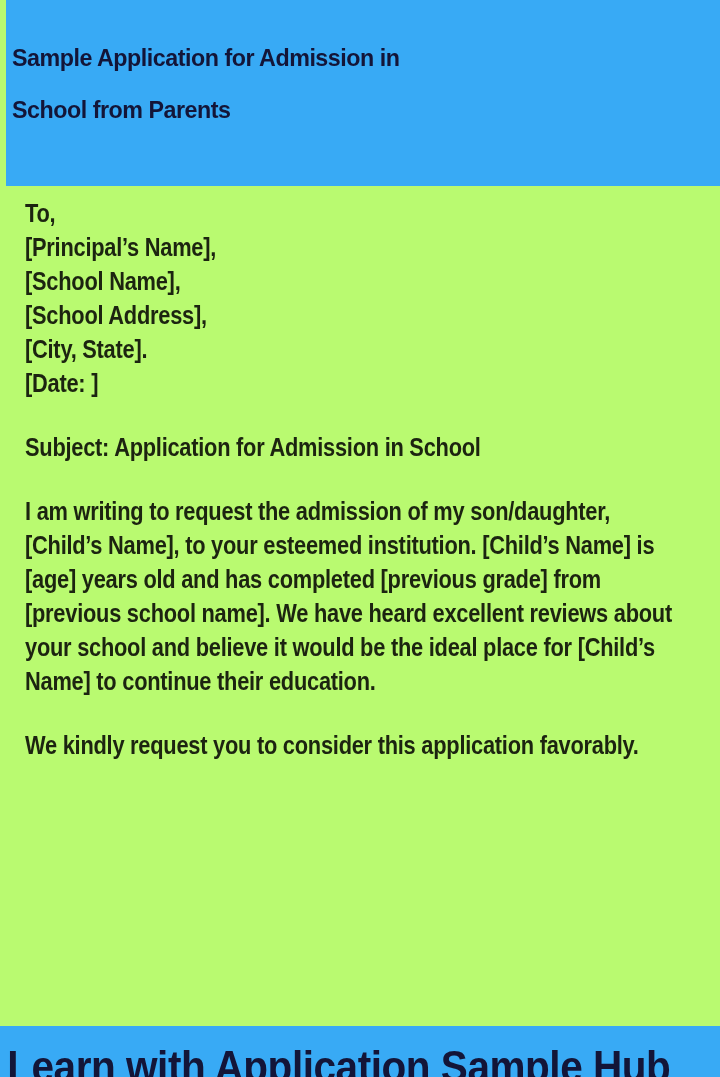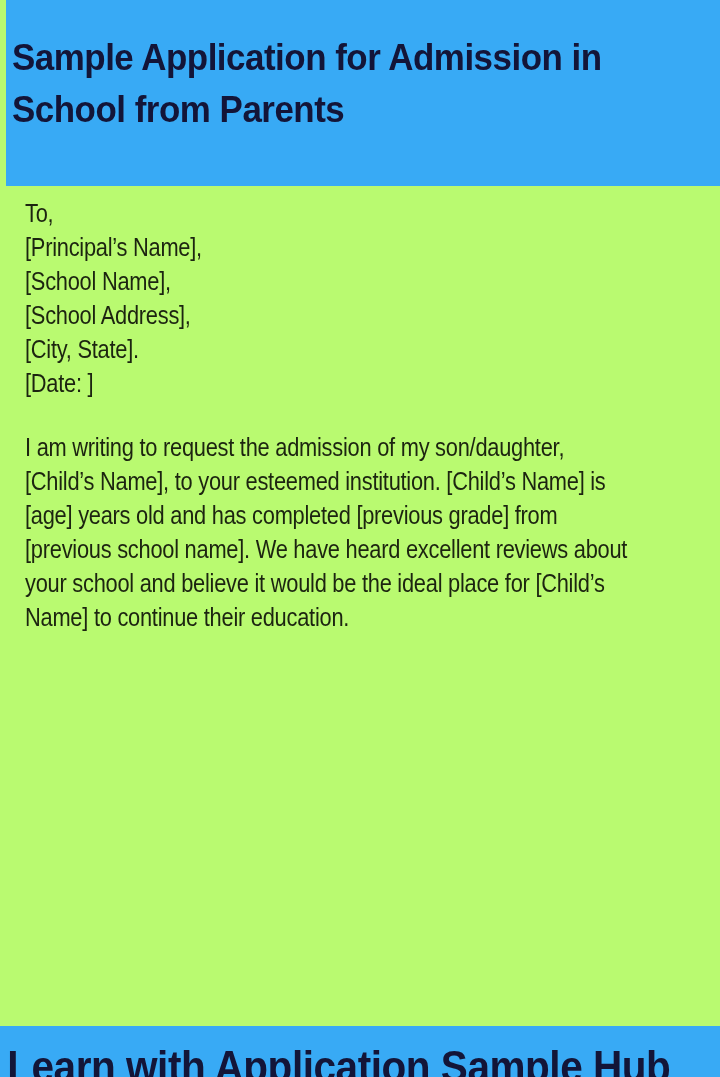--- a/index.html
+++ b/index.html
@@ -20,39 +20,39 @@
   .header-banner {
     position: absolute;
     top: 0;
     left: 6px;
     right: 0;
     height: 186px;
   }
   .title {
     margin: 0;
     padding: 32px 0 0 6px;
-    font-size: 36px;
+    font-size: 24px;
     line-height: 52px;
     font-weight: 700;
     color: #131538;
     letter-spacing: -0.5px;
   }
   .title-line {
     display: block;
     white-space: nowrap;
     transform: scaleX(0.97);
     transform-origin: 0 50%;
   }
   .letter {
     position: absolute;
     top: 196px;
     left: 25px;
     right: 0;
     color: #1c2410;
-    font-weight: 400;
+    font-weight: 700;
     font-size: 26px;
     line-height: 34px;
   }
   .para {
     margin: 0 0 30px 0;
   }
   .bline {
     white-space: nowrap;
     transform: scaleX(0.84);
     transform-origin: 0 50%;
@@ -94,31 +94,37 @@
 
     <div class="para">
       <div class="bline">To,</div>
       <div class="bline">[Principal’s Name],</div>
       <div class="bline">[School Name],</div>
       <div class="bline">[School Address],</div>
       <div class="bline">[City, State].</div>
       <div class="bline">[Date: ]</div>
     </div>
 
+    <div class="para">
+      <div class="bline">Subject: Application for Admission in School</div>
+    </div>
 
 
     <div class="para">
       <div class="bline">I am writing to request the admission of my son/daughter,</div>
       <div class="bline">[Child’s Name], to your esteemed institution. [Child’s Name] is</div>
       <div class="bline">[age] years old and has completed [previous grade] from</div>
       <div class="bline">[previous school name]. We have heard excellent reviews about</div>
       <div class="bline">your school and believe it would be the ideal place for [Child’s</div>
       <div class="bline">Name] to continue their education.</div>
     </div>
 
+    <div class="para">
+      <div class="bline">We kindly request you to consider this application favorably.</div>
+    </div>
 
 
   </main>
 
   <footer class="banner footer-banner">
     <div class="footer-text">Learn with Application Sample Hub</div>
   </footer>
 
 </div>
 

